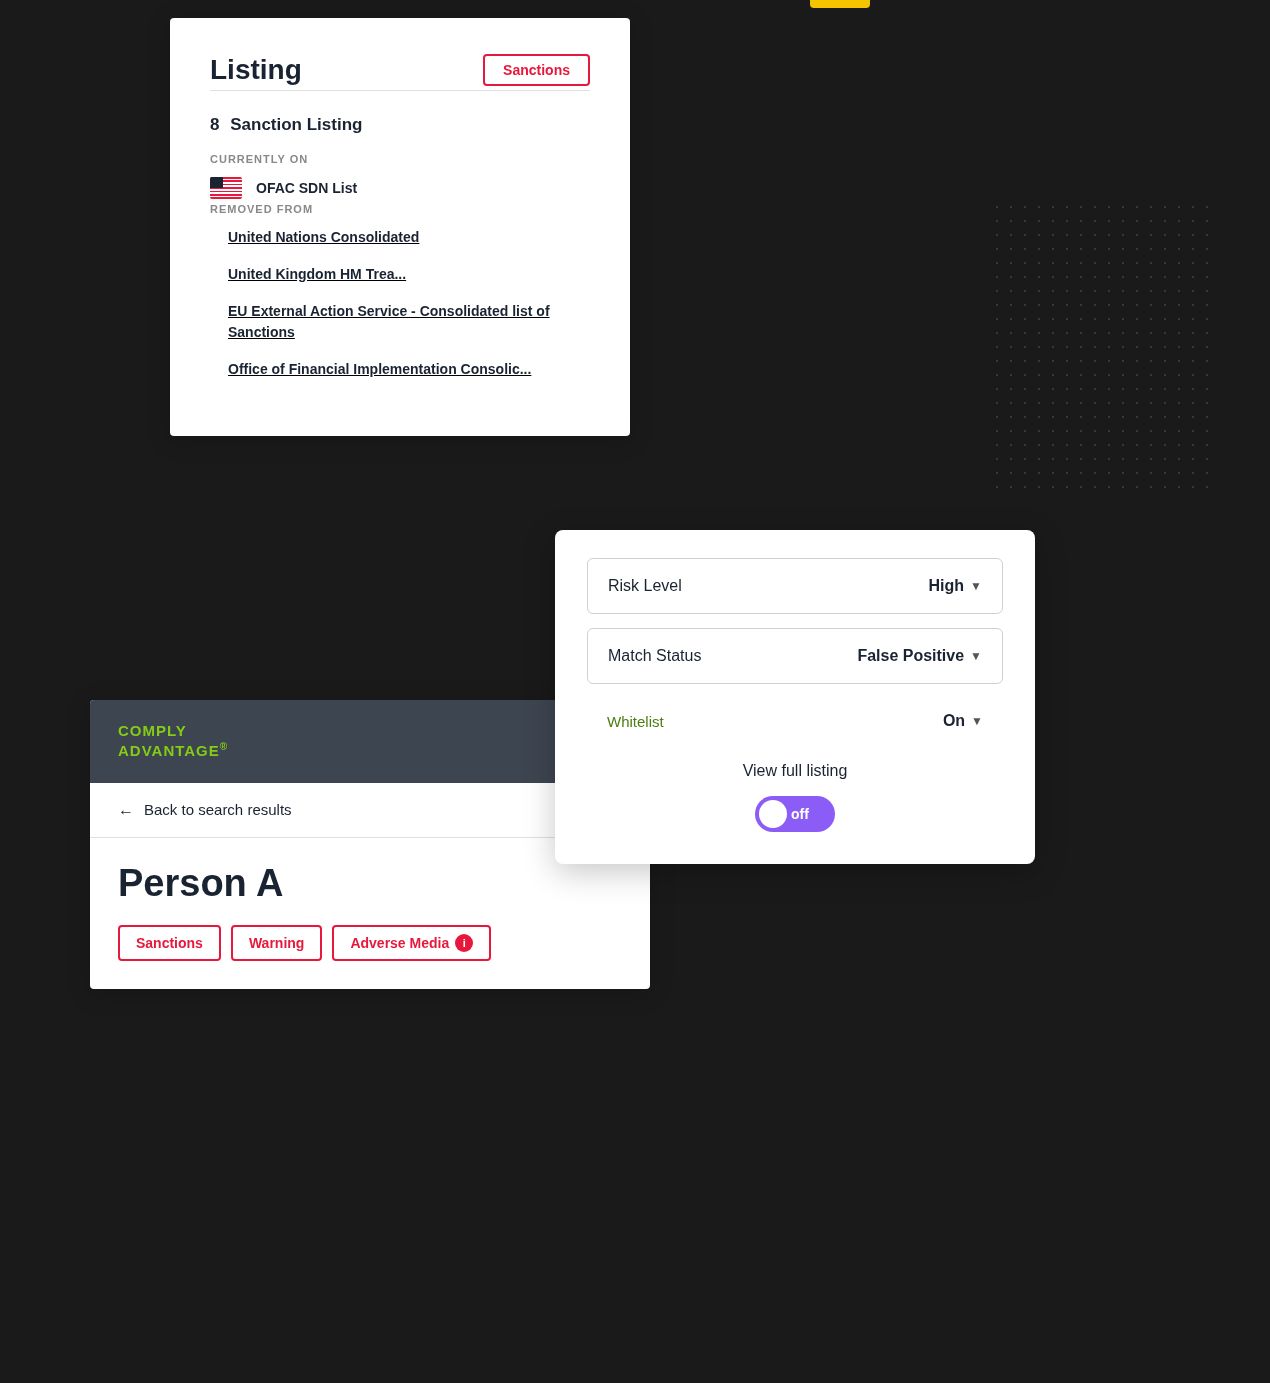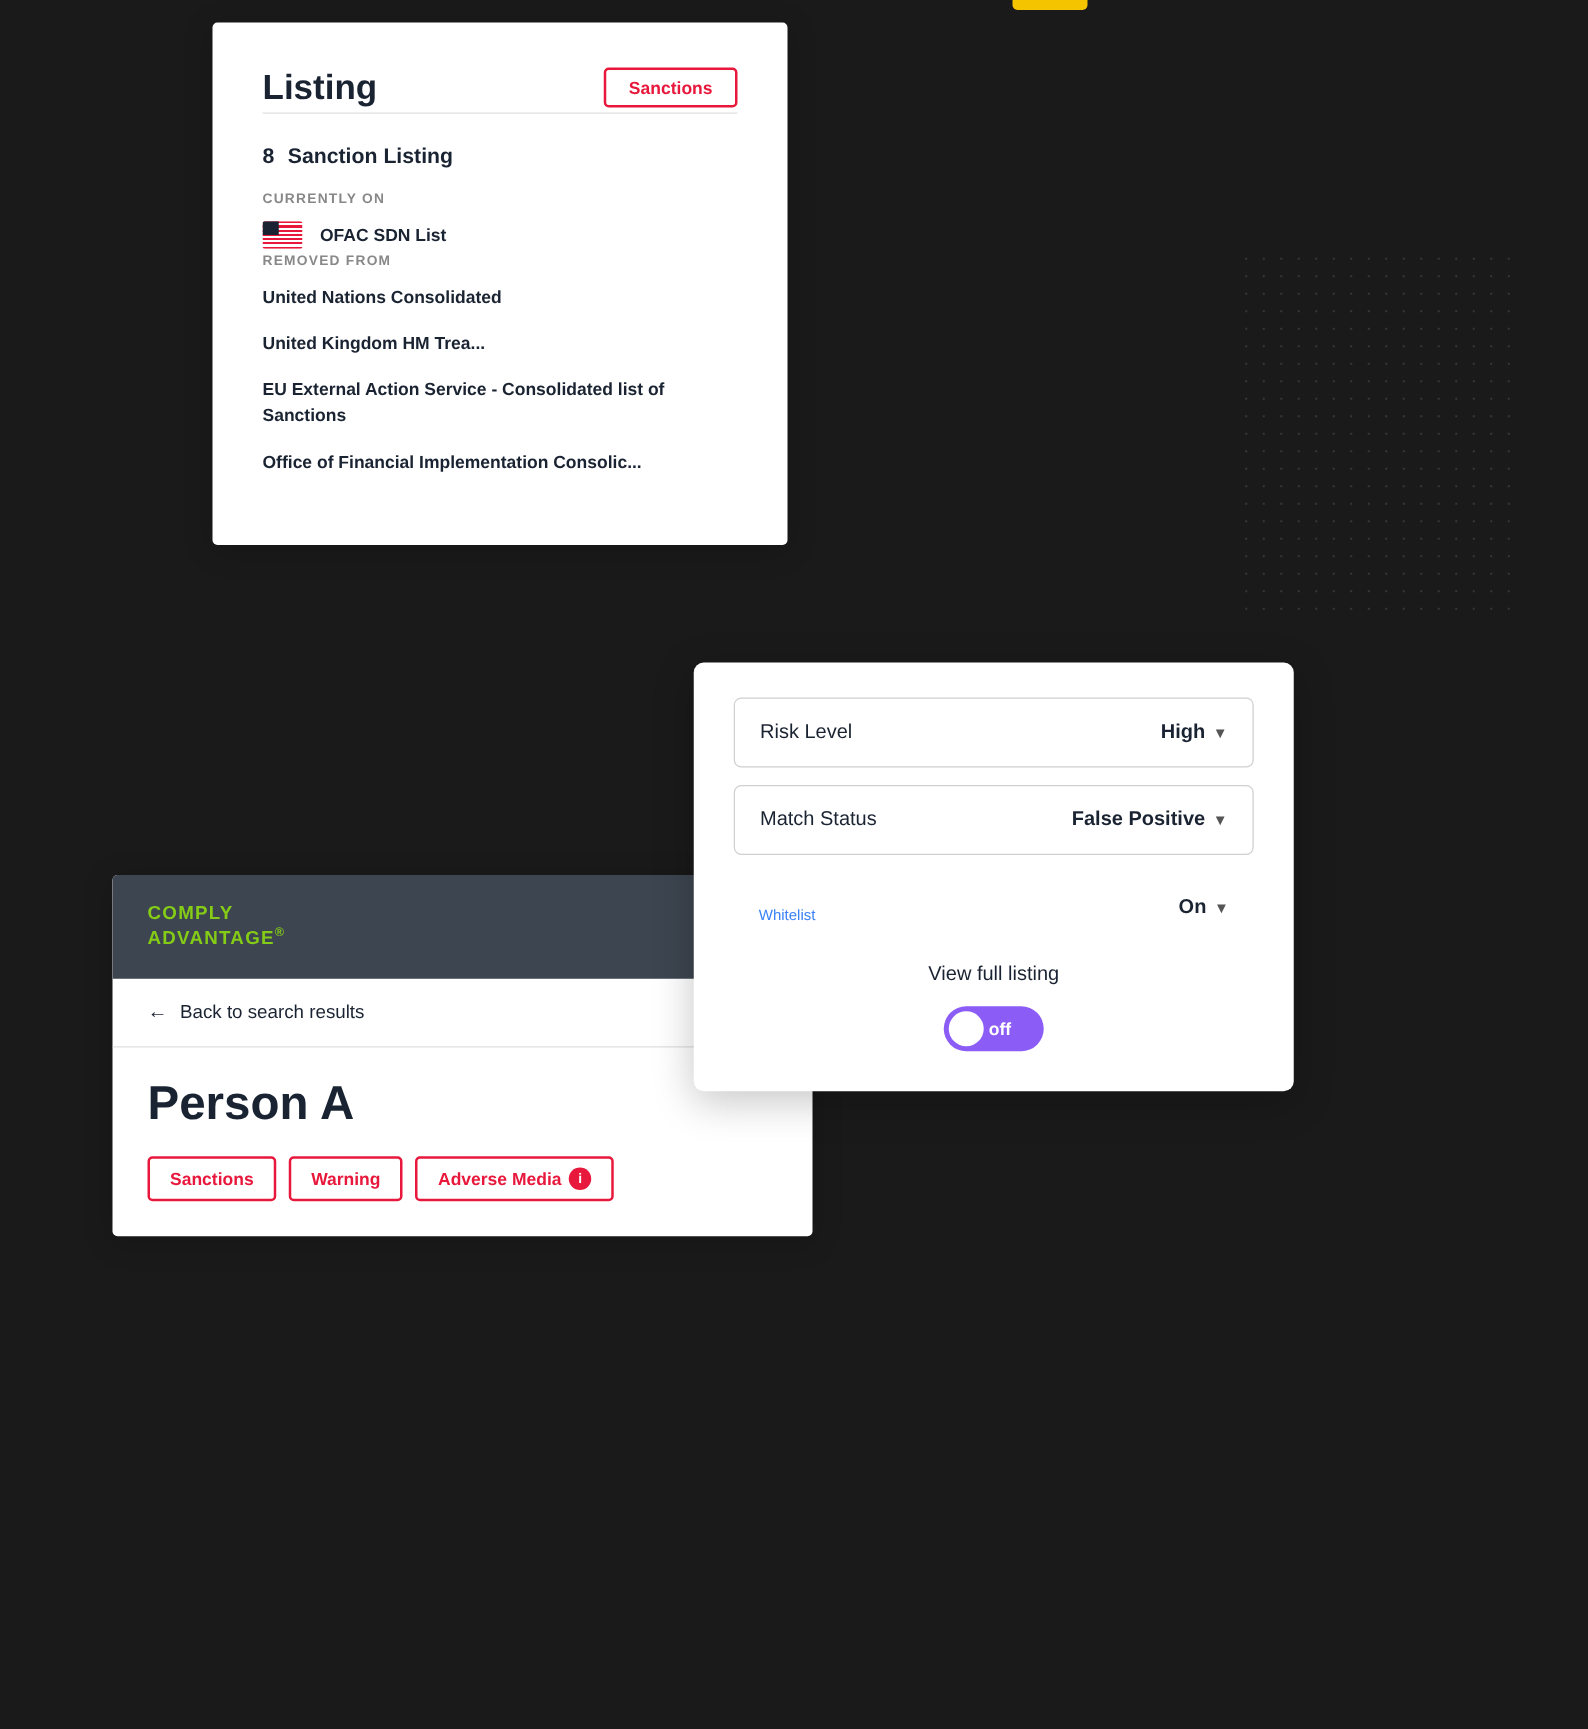--- a/index.html
+++ b/index.html
@@ -130,20 +130,22 @@
       background: #1a2332;
     }
 
     .list-item-text {
       font-size: 14px;
       font-weight: 600;
       color: #1a2332;
     }
 
     .removed-items {
+      margin-left: 18px;
+      text-decoration: underline;
     }
 
     .removed-item {
       margin-bottom: 16px;
     }
 
     .removed-item-text {
       font-size: 14px;
       font-weight: 600;
       color: #1a2332;
@@ -283,23 +285,22 @@
 
     .whitelist-row {
       display: flex;
       align-items: center;
       justify-content: space-between;
       padding: 14px 20px 14px 20px;
       margin-bottom: 8px;
     }
 
     .whitelist-label {
-      font-size: 12px;
-      color: #3b82f6;
-      margin-top: 13px;
+      font-size: 15px;
+      color: #4d7c0f;
     }
 
     .whitelist-value {
       display: flex;
       align-items: center;
       gap: 6px;
       font-size: 16px;
       font-weight: 600;
       color: #1a2332;
       cursor: pointer;

